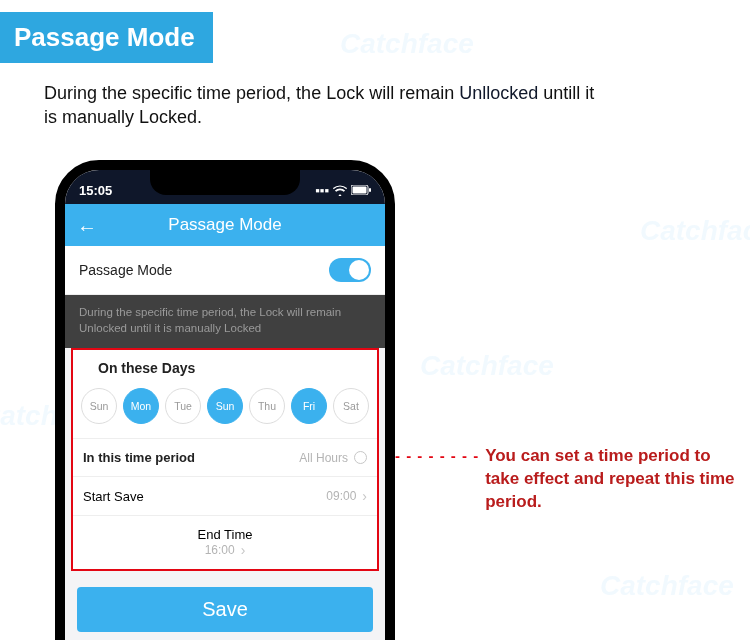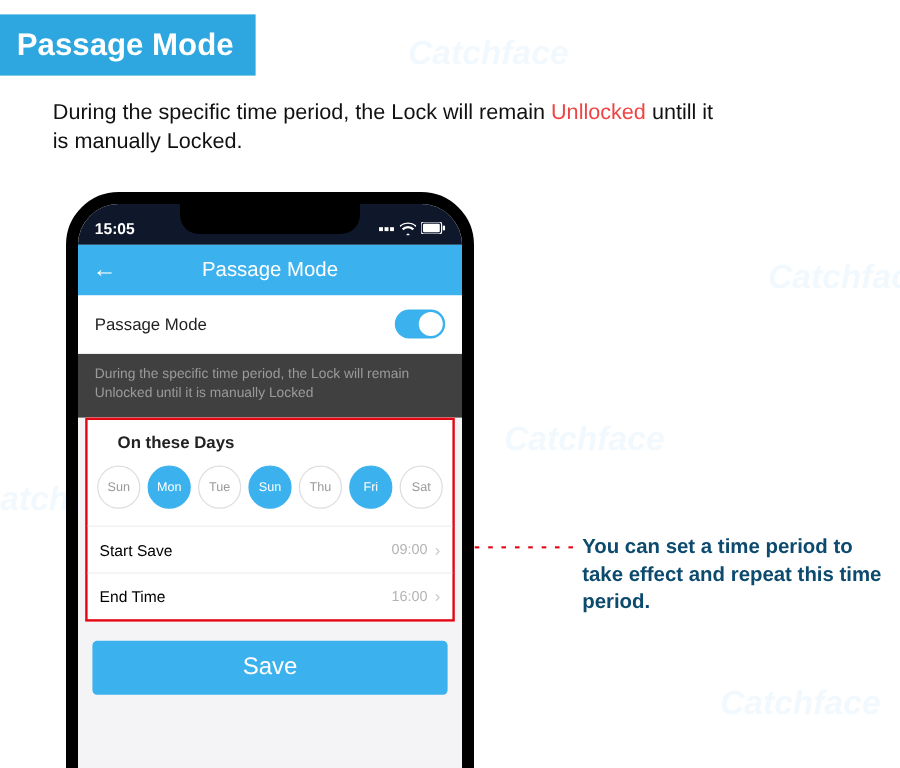--- a/index.html
+++ b/index.html
@@ -29,21 +29,21 @@
     display: inline-block;
     margin: 12px 0 0 0;
   }
   .desc {
     font-size: 18px;
     color: #111;
     padding: 18px 28px 0 44px;
     line-height: 1.35;
     max-width: 640px;
   }
-  .desc .unlocked { color: #ef4444; }
+  .desc .unlocked { color: #0f172a; }
   .phone {
     position: absolute;
     left: 55px;
     top: 160px;
     width: 340px;
     height: 640px;
     border: 10px solid #000;
     border-radius: 44px;
     background: #f4f4f6;
     overflow: hidden;
@@ -144,21 +144,21 @@
     color: #fff;
   }
   .subrow {
     display: flex;
     align-items: center;
     justify-content: space-between;
     padding: 11px 10px;
     font-size: 13px;
     border-bottom: 1px solid #eee;
   }
-  .subrow:last-child { border-bottom: none; }
+  .subrow:last-child { border-bottom: none; flex-direction: column; }
   .subrow .right {
     display: flex; align-items: center; gap: 6px;
     color: #b4b4b4;
     font-size: 12px;
   }
   .radio-empty {
     width: 13px; height: 13px; border: 1.5px solid #c7c7c7; border-radius: 50%;
   }
   .chev { color: #c7c7c7; font-size: 14px; }
   .save-btn {
@@ -180,21 +180,21 @@
   .callout-line {
     color: #e30613;
     letter-spacing: 1px;
     font-size: 15px;
     line-height: 1;
     padding-top: 3px;
     font-weight: 700;
     white-space: nowrap;
   }
   .callout-text {
-    color: #0c4a6e;
+    color: #b91c1c;
     font-size: 17px;
     font-weight: 700;
     line-height: 1.35;
     max-width: 250px;
     margin-left: 6px;
   }
 </style>
 </head>
 <body>
 
@@ -248,20 +248,27 @@
     <div class="days" id="days-container">
         <div class="day">Sun</div>
         <div class="day selected">Mon</div>
         <div class="day">Tue</div>
         <div class="day selected">Sun</div>
         <div class="day">Thu</div>
         <div class="day selected">Fri</div>
         <div class="day">Sat</div>
       </div>
 
+    <div class="subrow">
+      <span style="font-weight:600;color:#222;">In this time period</span>
+      <span class="right">
+        <span>All Hours</span>
+        <span class="radio-empty"></span>
+      </span>
+    </div>
 
     <div class="subrow">
       <span>Start Save</span>
       <span class="right">
         <span>09:00</span>
         <span class="chev">›</span>
       </span>
     </div>
 
     <div class="subrow">

